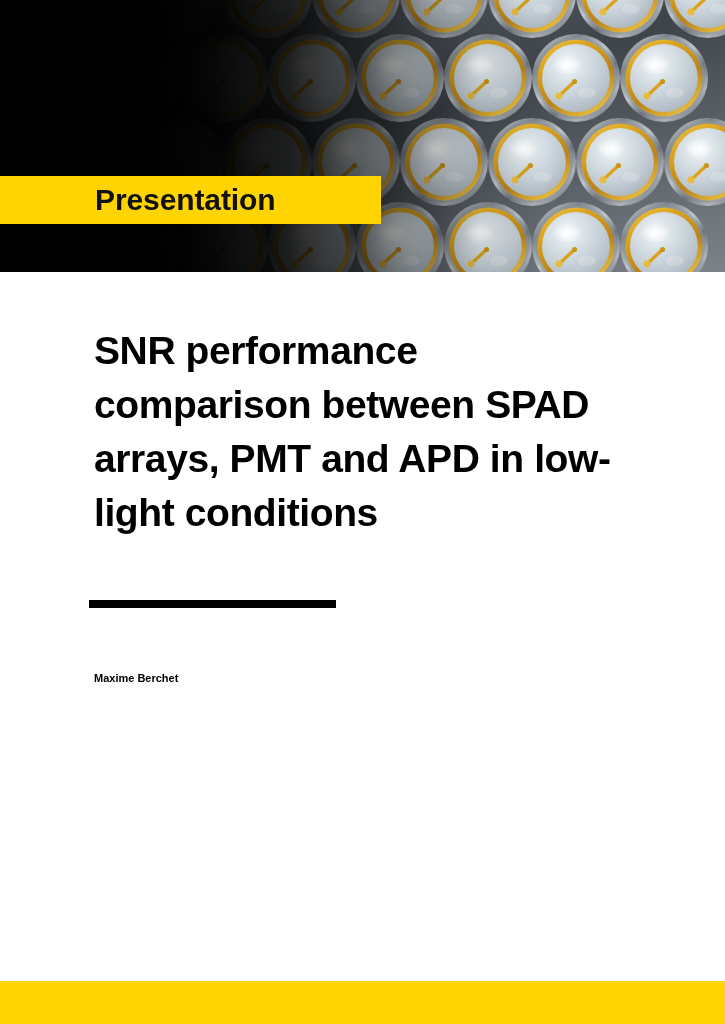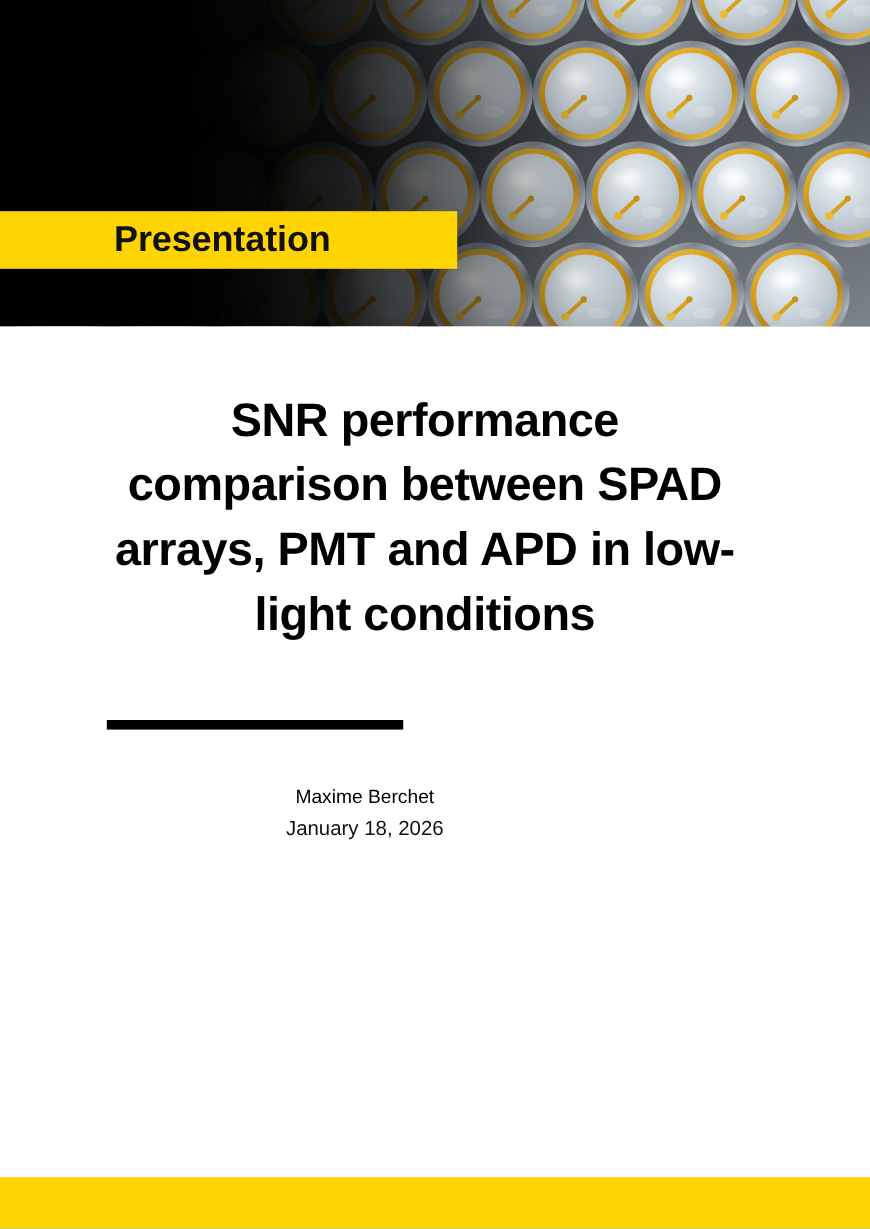--- a/index.html
+++ b/index.html
@@ -9,23 +9,22 @@
   }
   body {
     font-family: "Liberation Sans", sans-serif;
     -webkit-font-smoothing: antialiased;
   }
 
   .slide {
     position: relative;
     width: 725px;
     height: 1024px;
-    background: #000000;
+    background: #f9a8d4;
     overflow: hidden;
-    text-align: center;
   }
 
   
   .hero {
     position: absolute;
     left: 0;
     top: 0;
     width: 725px;
     height: 272px;
     overflow: hidden;
@@ -116,25 +115,26 @@
     background: #000000;
   }
 
   .byline {
     position: absolute;
     left: 94px;
     top: 380px;
     width: 420px;
   }
   .byline-name {
-    font-size: 16px;
-    font-weight: normal;
+    font-size: 11px;
+    font-weight: bold;
     color: #000000;
     line-height: 26px;
     white-space: nowrap;
+    margin-top: 13px;
   }
   .byline-role,
   .byline-date {
     font-size: 17px;
     font-weight: normal;
     color: #111111;
     line-height: 26px;
     white-space: nowrap;
   }
 
@@ -256,20 +256,19 @@
   </div>
 
   <div class="body-area">
 
     <h1 class="title">SNR performance comparison between SPAD arrays, PMT and APD in low-light conditions</h1>
 
     <div class="rule"></div>
 
     <div class="byline">
       <div class="byline-name">Maxime Berchet</div>
-      <div class="byline-date">January 18, 2026</div>
     </div>
 
   </div>
 
   <div class="footer-bar"></div>
 
 </div>
 
 </body></html>

